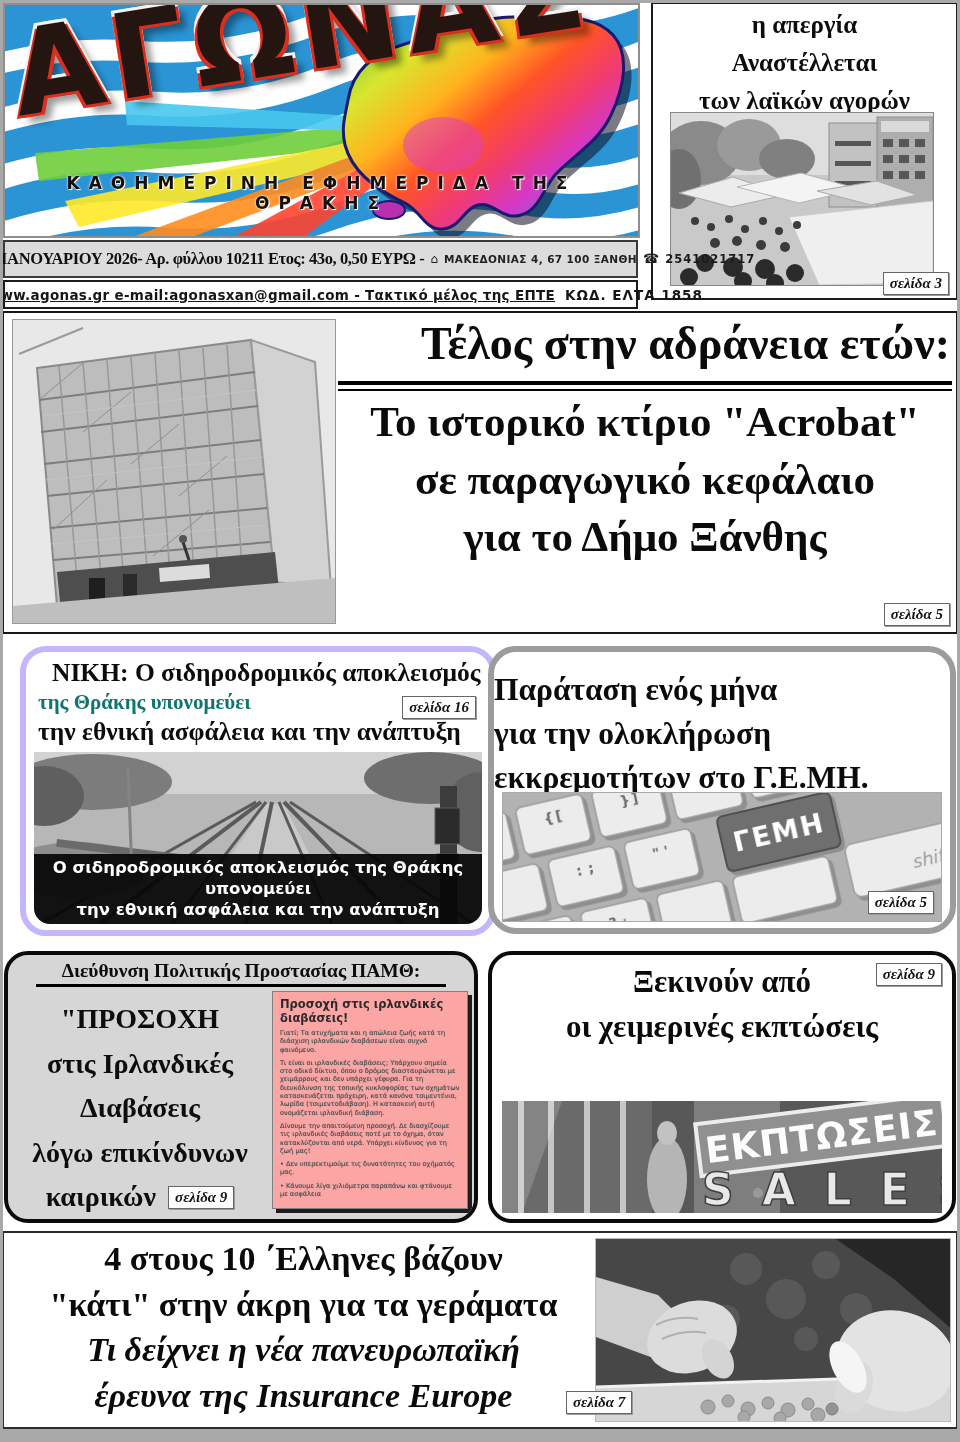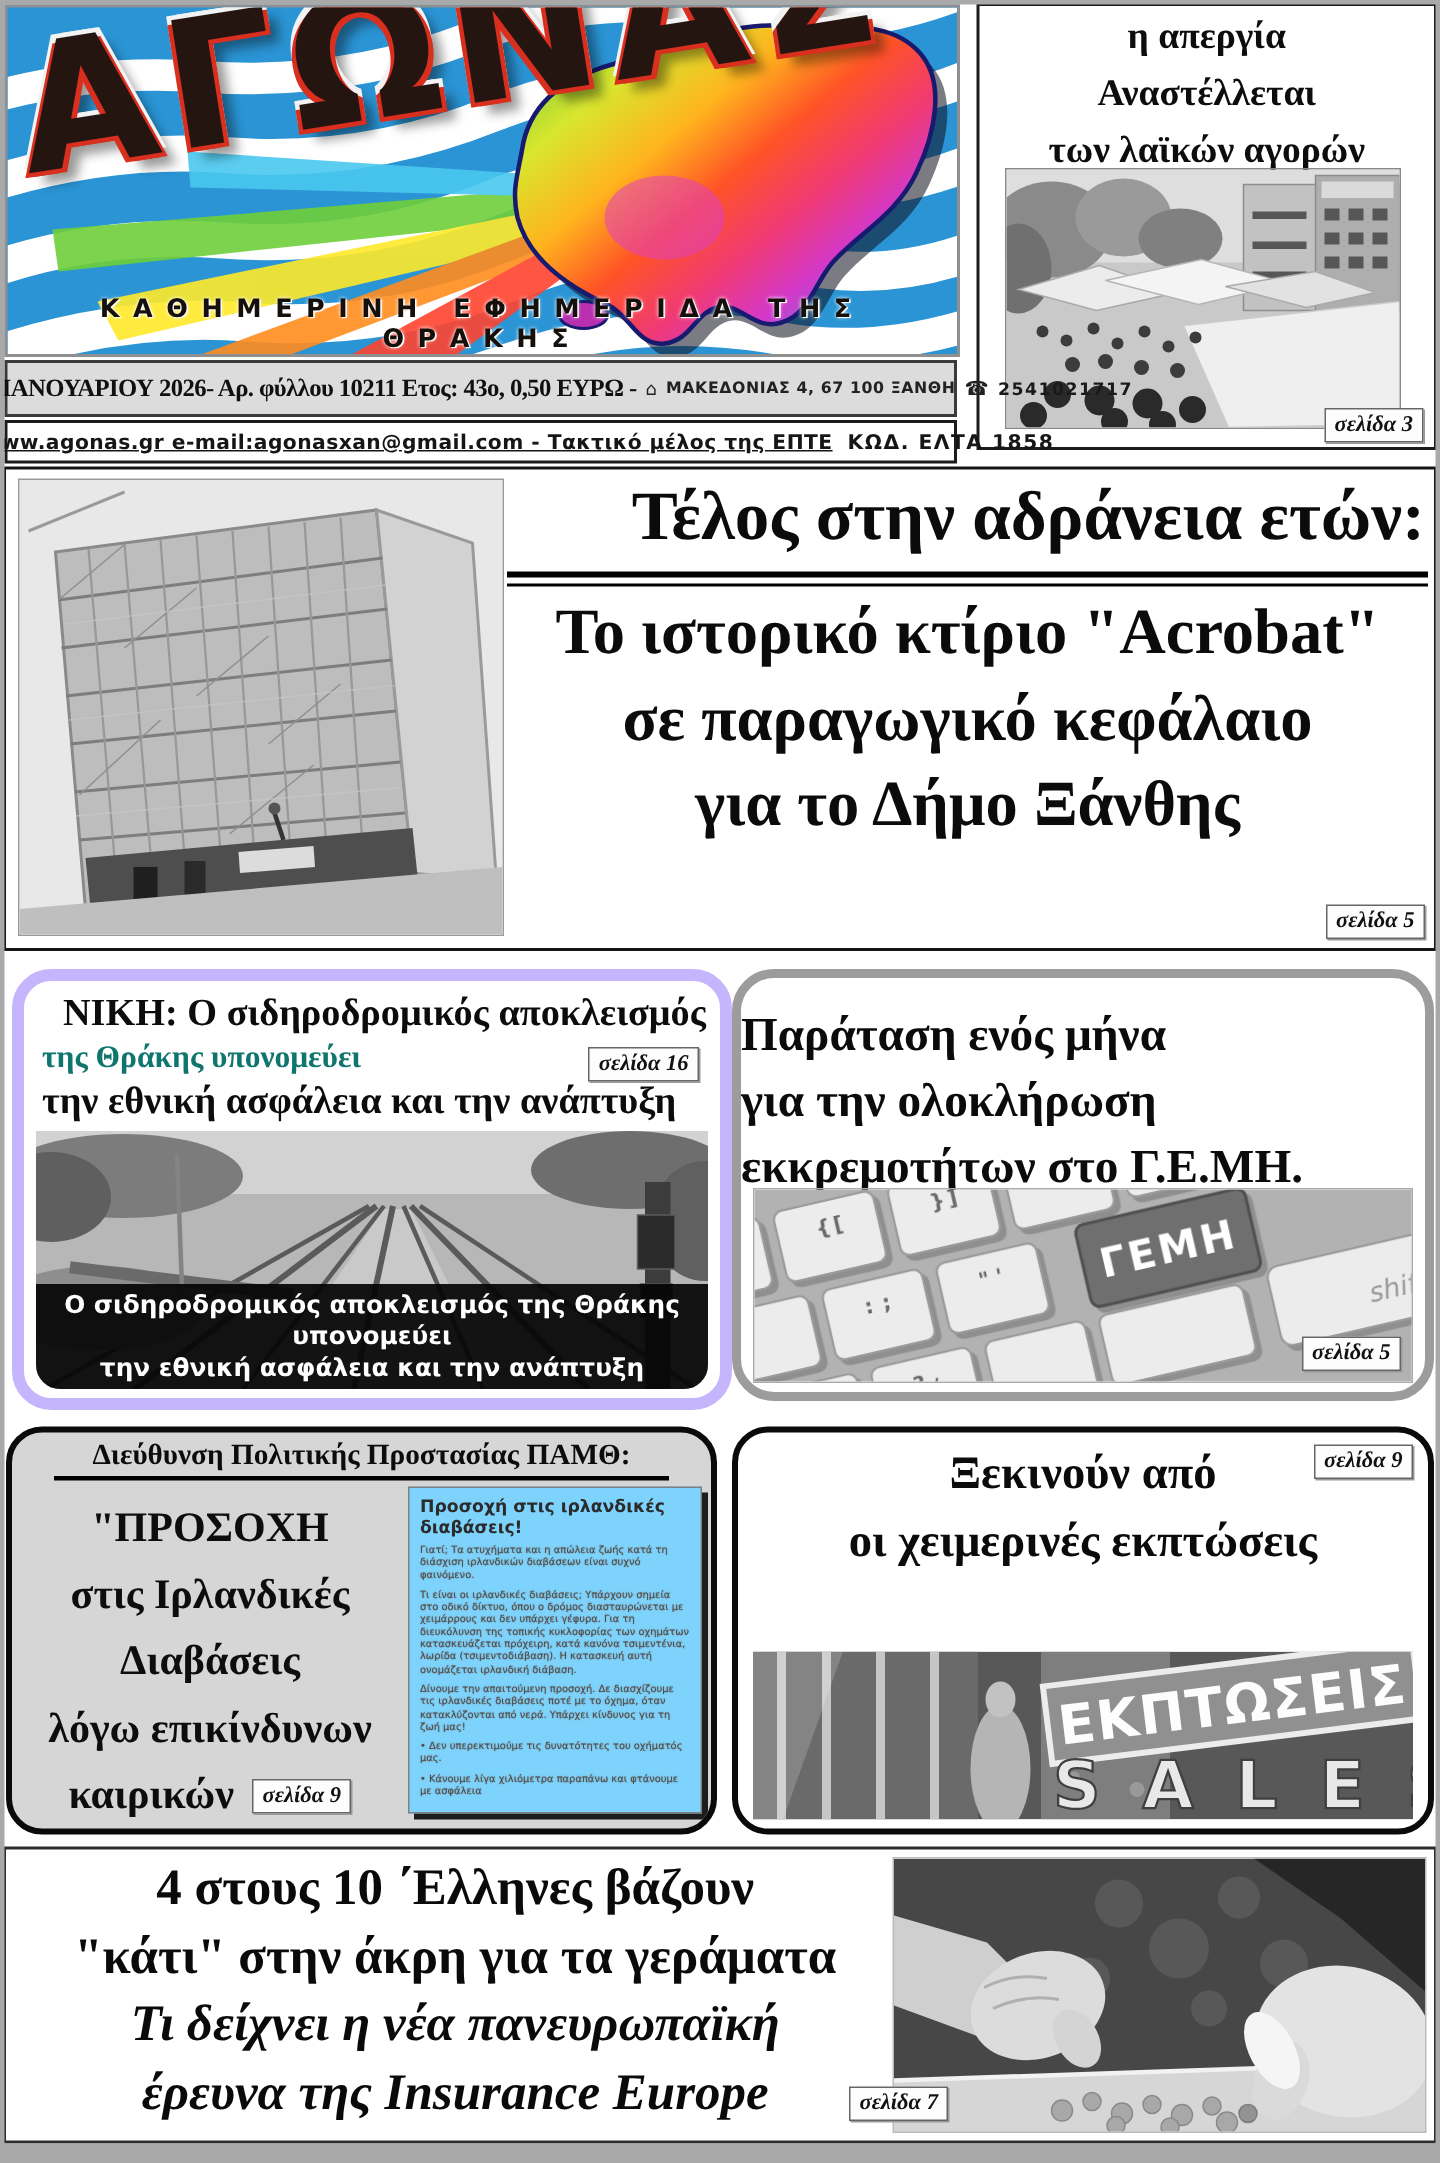--- a/index.html
+++ b/index.html
@@ -10,21 +10,21 @@
   .f-bottom{left:0;top:1429px;width:960px;height:13px;}
   .f-left{left:0;top:0;width:3px;height:1442px;}
   .f-right{left:957px;top:0;width:3px;height:1442px;}
 
   
   .masthead{position:absolute;left:3px;top:3px;width:633px;height:231px;border:2px solid #8f8f8f;overflow:hidden;background:#2a94d4;}
   .masthead svg{position:absolute;left:0;top:0;}
   .agonas{position:absolute;left:18px;top:-6px;width:600px;text-align:left;transform:rotate(-9deg);transform-origin:40px 140px;
     font-family:"DejaVu Sans","Liberation Sans",sans-serif;font-weight:900;font-size:118px;letter-spacing:8px;color:#241510;
     text-shadow:-3px 3px 0 #d92f1f,3px 3px 0 #d92f1f,3px -3px 0 #f2f2f2,-3px -3px 0 #f2f2f2,8px 9px 7px rgba(0,0,0,.4);z-index:4;white-space:nowrap;}
-  .mast-sub{position:absolute;left:0;right:0;bottom:0;text-align:center;font-family:"DejaVu Sans","Liberation Sans",sans-serif;
+  .mast-sub{position:absolute;left:0;right:0;bottom:23px;text-align:center;font-family:"DejaVu Sans","Liberation Sans",sans-serif;
     font-weight:bold;font-size:17px;letter-spacing:9px;color:#15100c;z-index:5;text-shadow:0 0 3px #fff,1px 1px 0 #fff;margin-top:31px;}
 
   
   .strike-box{position:absolute;left:651px;top:2px;width:303px;height:294px;background:#fff;border:2px solid #1c1c1c;}
   .strike-head{margin-top:4px;text-align:center;font-weight:bold;font-size:25px;line-height:34px;color:#0d0d0d;}
   .strike-photo{position:absolute;left:17px;top:108px;width:262px;height:172px;border:1px solid #888;overflow:hidden;}
   .strike-badge{position:absolute;right:7px;bottom:3px;z-index:3;}
 
   
   .infobar1{position:absolute;left:3px;top:240px;width:631px;height:34px;background:#dcdcdc;border:2px solid #3a3a3a;
@@ -45,40 +45,40 @@
   .kicker{position:absolute;left:334px;top:4px;width:612px;text-align:right;font-weight:bold;font-size:46px;color:#0b0b0b;}
   .kick-rule{position:absolute;left:334px;top:68px;width:614px;height:4px;border-top:4px solid #000;border-bottom:2px solid #000;}
   .main-lines{position:absolute;left:334px;top:80px;width:614px;text-align:center;font-weight:bold;font-size:43px;line-height:57.5px;color:#0b0b0b;}
   .main-badge{position:absolute;right:6px;bottom:6px;}
 
   
   .badge{display:inline-block;background:#fdfdfd;border:1px solid #666;box-shadow:1px 1px 0 #9a9a9a;
     font-family:"Liberation Serif",serif;font-style:italic;font-weight:bold;font-size:15px;color:#111;padding:0 6px;line-height:21px;white-space:nowrap;}
 
   
-  .rail-box{position:absolute;left:8px;top:646px;width:464px;height:278px;background:#fff;border:8px solid #c4b5fd;border-radius:26px;overflow:hidden;}
+  .rail-box{position:absolute;left:20px;top:646px;width:464px;height:278px;background:#fff;border:6px solid #c4b5fd;border-radius:26px;overflow:hidden;}
   .rail-l1{margin:6px 10px 0 26px;font-weight:bold;font-size:25.5px;color:#0c0c0c;white-space:nowrap;}
   .rail-l2{margin:2px 10px 0 12px;font-weight:bold;font-size:21px;color:#0f766e;white-space:nowrap;}
   .rail-l3{margin:2px 10px 0 12px;font-weight:bold;font-size:25.5px;color:#0c0c0c;white-space:nowrap;}
   .rail-badge{position:absolute;right:14px;top:44px;}
   .rail-photo{position:absolute;left:8px;right:8px;top:100px;bottom:6px;overflow:hidden;border-radius:0 0 16px 16px;}
   .rail-caption{position:absolute;left:0;right:0;bottom:0;background:rgba(5,5,5,.93);color:#fff;text-align:center;
     font-family:"DejaVu Sans","Liberation Sans",sans-serif;font-weight:bold;font-size:16.5px;line-height:21px;padding:3px 0 4px;}
   .gemi-box{position:absolute;left:488px;top:646px;width:456px;height:276px;background:#fff;border:6px solid #9c9c9c;border-radius:28px;overflow:hidden;}
   .gemi-lines{margin-top:16px;font-weight:bold;font-size:31.5px;line-height:44px;color:#0b0b0b;}
   .gemi-photo{position:absolute;left:8px;right:8px;top:140px;bottom:6px;overflow:hidden;border:1px solid #aaa;}
   .gemi-badge{position:absolute;right:16px;bottom:14px;z-index:3;}
 
   
   .irish-box{position:absolute;left:4px;top:951px;width:466px;height:264px;background:#d6d6d6;border:4px solid #0a0a0a;border-radius:24px;overflow:hidden;}
   .irish-header{margin-top:5px;text-align:center;font-weight:bold;font-size:19.5px;color:#0c0c0c;}
   .irish-hr{width:88%;margin:2px auto 0;border:0;border-top:3px solid #000;}
   .irish-quote{position:absolute;left:4px;top:42px;width:256px;text-align:center;font-weight:bold;font-size:28px;line-height:44.5px;color:#0d0d0d;}
   .q-badge-row{display:flex;justify-content:center;align-items:center;gap:12px;}
-  .poster{position:absolute;left:264px;top:36px;width:196px;height:218px;background:#7dd3fc;border:1px solid #808080;
+  .poster{position:absolute;left:264px;top:36px;width:196px;height:218px;background:#fca5a5;border:1px solid #808080;
     box-shadow:4px 4px 0 #1d1d1d;padding:5px 7px;box-sizing:border-box;overflow:hidden;}
   .poster-title{font-family:"DejaVu Sans","Liberation Sans",sans-serif;font-weight:bold;font-size:11.5px;color:#2b2b2b;margin-bottom:4px;}
   .poster p{font-family:"DejaVu Sans","Liberation Sans",sans-serif;font-size:6.6px;line-height:8.3px;color:#4c4c4c;margin:0 0 5px;text-shadow:0 0 1px #777;}
   .sales-box{position:absolute;left:488px;top:951px;width:460px;height:264px;background:#fff;border:4px solid #0a0a0a;border-radius:24px;overflow:hidden;}
   .sales-lines{margin-top:4px;text-align:center;font-weight:bold;font-size:31px;line-height:45px;color:#0b0b0b;}
   .sales-badge{position:absolute;right:10px;top:8px;}
   .sales-photo{position:absolute;left:10px;right:10px;top:146px;bottom:6px;overflow:hidden;}
 
   
   .pension-box{position:absolute;left:2px;top:1231px;width:952px;height:194px;background:#fff;border:2px solid #2c2c2c;}

